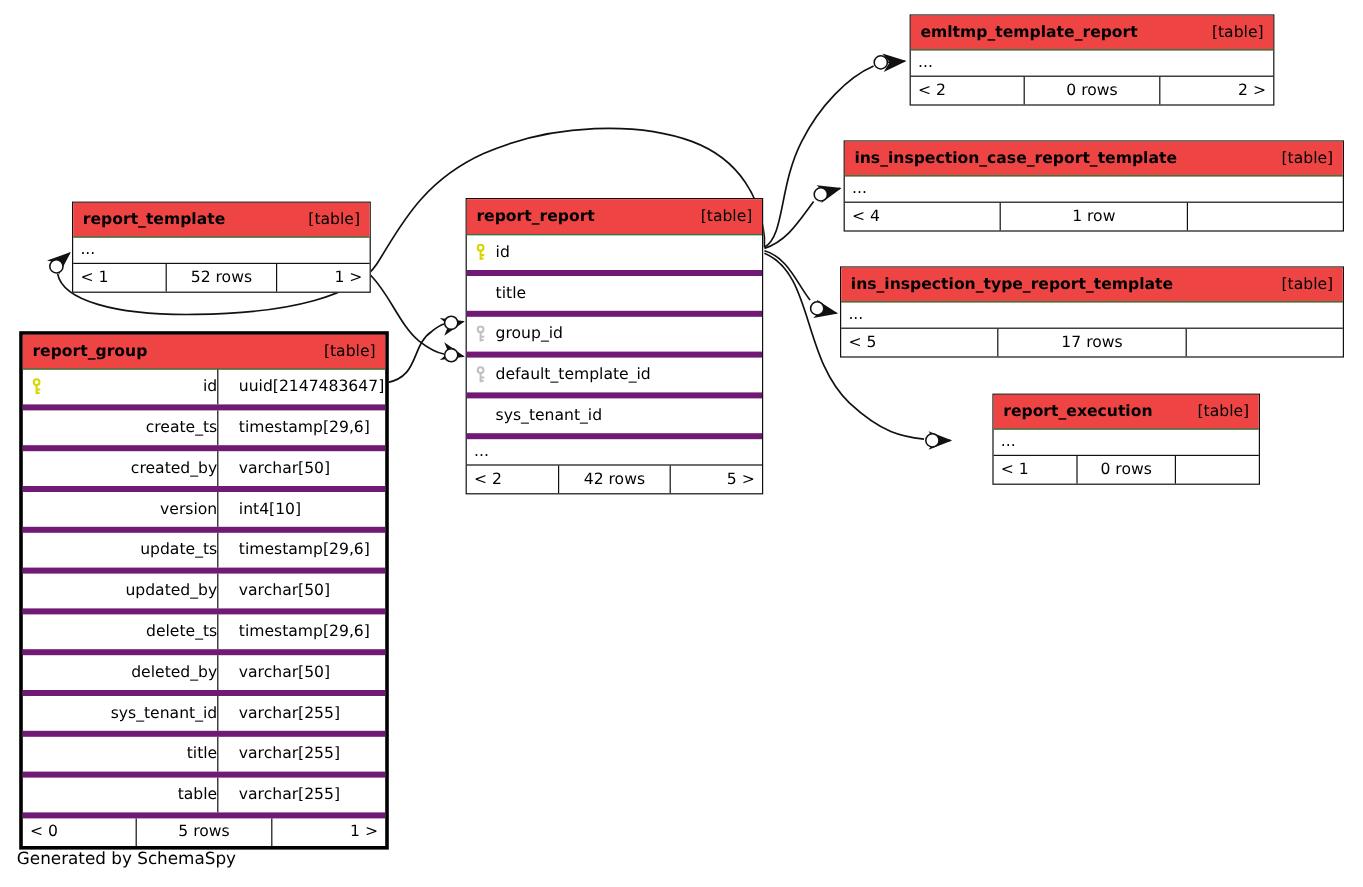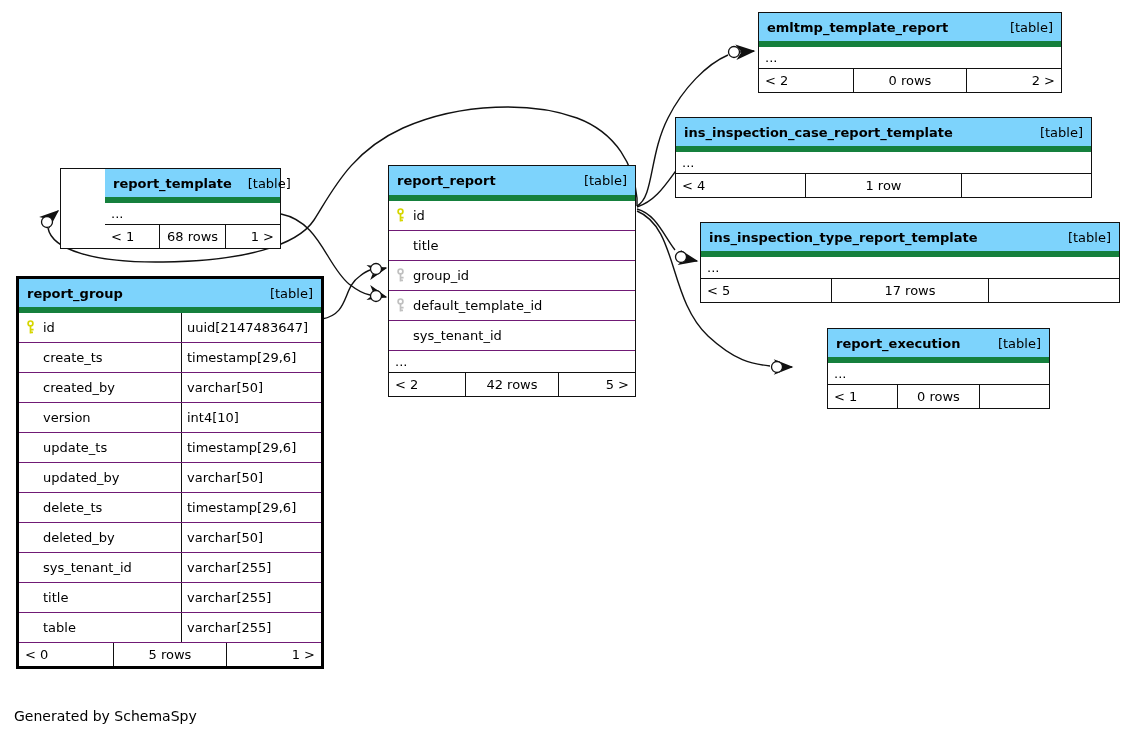--- a/index.html
+++ b/index.html
@@ -4,29 +4,29 @@
 <style>
   html,body{margin:0;padding:0;}
   body{
     width:1136px;height:739px;position:relative;background:#ffffff;
     font-family:"DejaVu Sans","Liberation Sans",sans-serif;
     font-size:13px;color:#000;overflow:hidden;
   }
   .tbl{position:absolute;background:#fff;border:1px solid #111;box-sizing:border-box;}
   .tbl.focus{border:3px solid #000;}
   .tbl-head{display:flex;justify-content:space-between;align-items:center;
-    background:#7dd3fc;border-bottom:6px solid #15803d;height:28px;padding:0 8px;}
+    background:#ef4444;border-bottom:1px solid #15803d;height:28px;padding:0 8px;}
   .tbl-name{font-weight:bold;white-space:nowrap;}
   .tbl-tag{font-weight:normal;padding-left:16px;white-space:nowrap;}
-  .row{height:29px;display:flex;align-items:center;border-bottom:1px solid #701a75;}
+  .row{height:29px;display:flex;align-items:center;border-bottom:5px solid #701a75;}
   .keyslot{width:14px;margin-left:6px;display:flex;align-items:center;flex:none;}
   .cname{white-space:nowrap;padding-left:4px;}
   .two-col .cname{width:138px;flex:none;}
   .ctype{border-left:1px solid #111;flex:1;align-self:stretch;display:flex;
-    align-items:center;padding-left:5px;white-space:nowrap;}
+    align-items:center;padding-left:17px;white-space:nowrap;}
   .dots{height:21px;display:flex;align-items:center;border-bottom:1px solid #111;padding-left:6px;}
   .tbl-foot{display:flex;height:23px;align-items:stretch;}
   .f{display:flex;align-items:center;padding:0 6px;box-sizing:border-box;white-space:nowrap;}
   .f.left{width:31%;}
   .f.mid{width:38%;border-left:1px solid #111;border-right:1px solid #111;justify-content:center;}
   .f.right{flex:1;justify-content:flex-end;}
   #wires{position:absolute;left:0;top:0;pointer-events:none;}
   #generated-note{position:absolute;left:14px;top:708px;font-size:14px;}
 </style>
 </head>
@@ -79,21 +79,21 @@
     <span class="tbl-tag">[table]</span>
   </div>
   <div class="dots">...</div>
   <div class="tbl-foot">
     <span class="f left">&lt; 2</span>
     <span class="f mid">0 rows</span>
     <span class="f right">2 &gt;</span>
   </div>
 </div>
 
-<div class="tbl" style="left:675px;top:117px;width:417px;">
+<div class="tbl" style="left:703px;top:117px;width:417px;">
   <div class="tbl-head">
     <span class="tbl-name">ins_inspection_case_report_template</span>
     <span class="tbl-tag">[table]</span>
   </div>
   <div class="dots">...</div>
   <div class="tbl-foot">
     <span class="f left">&lt; 4</span>
     <span class="f mid">1 row</span>
     <span class="f right"></span>
   </div>
@@ -118,29 +118,29 @@
     <span class="tbl-tag">[table]</span>
   </div>
   <div class="dots">...</div>
   <div class="tbl-foot">
     <span class="f left">&lt; 1</span>
     <span class="f mid">0 rows</span>
     <span class="f right"></span>
   </div>
 </div>
 
-<div class="tbl" style="left:60px;top:168px;width:221px;padding-left:44px;">
+<div class="tbl" style="left:60px;top:168px;width:249px;">
   <div class="tbl-head">
     <span class="tbl-name">report_template</span>
     <span class="tbl-tag">[table]</span>
   </div>
   <div class="dots">...</div>
   <div class="tbl-foot">
     <span class="f left">&lt; 1</span>
-    <span class="f mid">68 rows</span>
+    <span class="f mid">52 rows</span>
     <span class="f right">1 &gt;</span>
   </div>
 </div>
 
 <div class="tbl" style="left:388px;top:165px;width:248px;">
   <div class="tbl-head" style="height:29px;">
     <span class="tbl-name">report_report</span>
     <span class="tbl-tag">[table]</span>
   </div>
   <div class="row">
@@ -185,21 +185,21 @@
     <span class="cname">sys_tenant_id</span>
   </div>
   <div class="dots">...</div>
   <div class="tbl-foot">
     <span class="f left">&lt; 2</span>
     <span class="f mid">42 rows</span>
     <span class="f right">5 &gt;</span>
   </div>
 </div>
 
-<div class="tbl focus two-col" style="left:16px;top:276px;width:308px;">
+<div class="tbl focus two-col" style="left:16px;top:276px;width:308px;text-align:right;">
   <div class="tbl-head">
     <span class="tbl-name">report_group</span>
     <span class="tbl-tag">[table]</span>
   </div>
   <div class="row">
     <span class="keyslot">
       <svg width="11" height="15" viewBox="0 0 11 15">
           <g fill="none" stroke-width="1.7" stroke="#d6d600">
             <circle cx="5.5" cy="3.4" r="2.4"></circle>
             <path d="M5.5 5.8 V13.6 M5.5 9.6 H8.6 M5.5 12.4 H8"></path>

